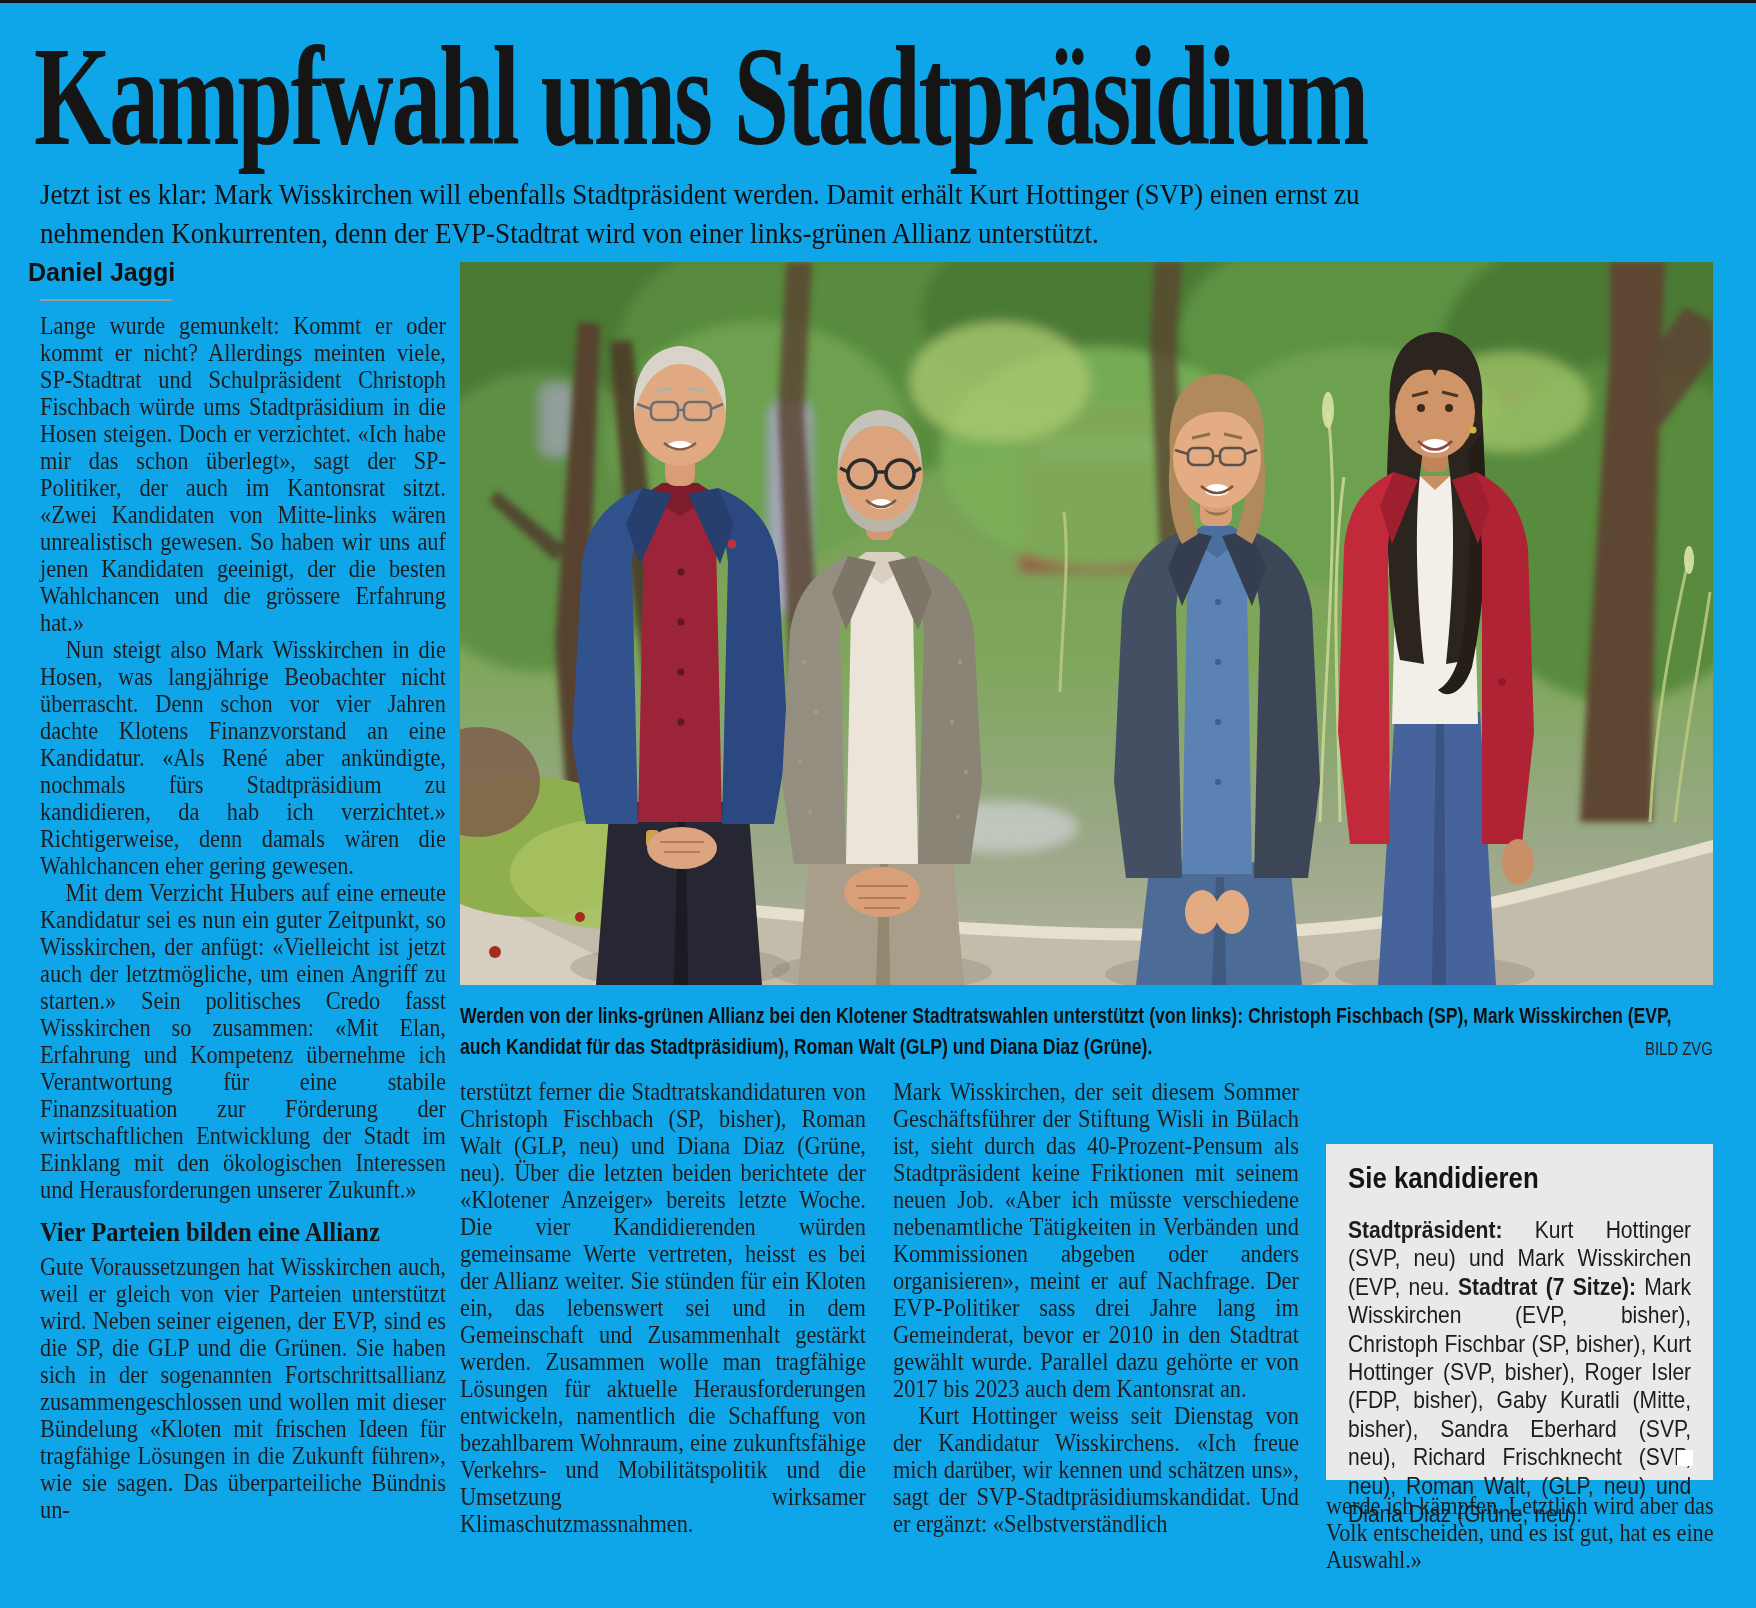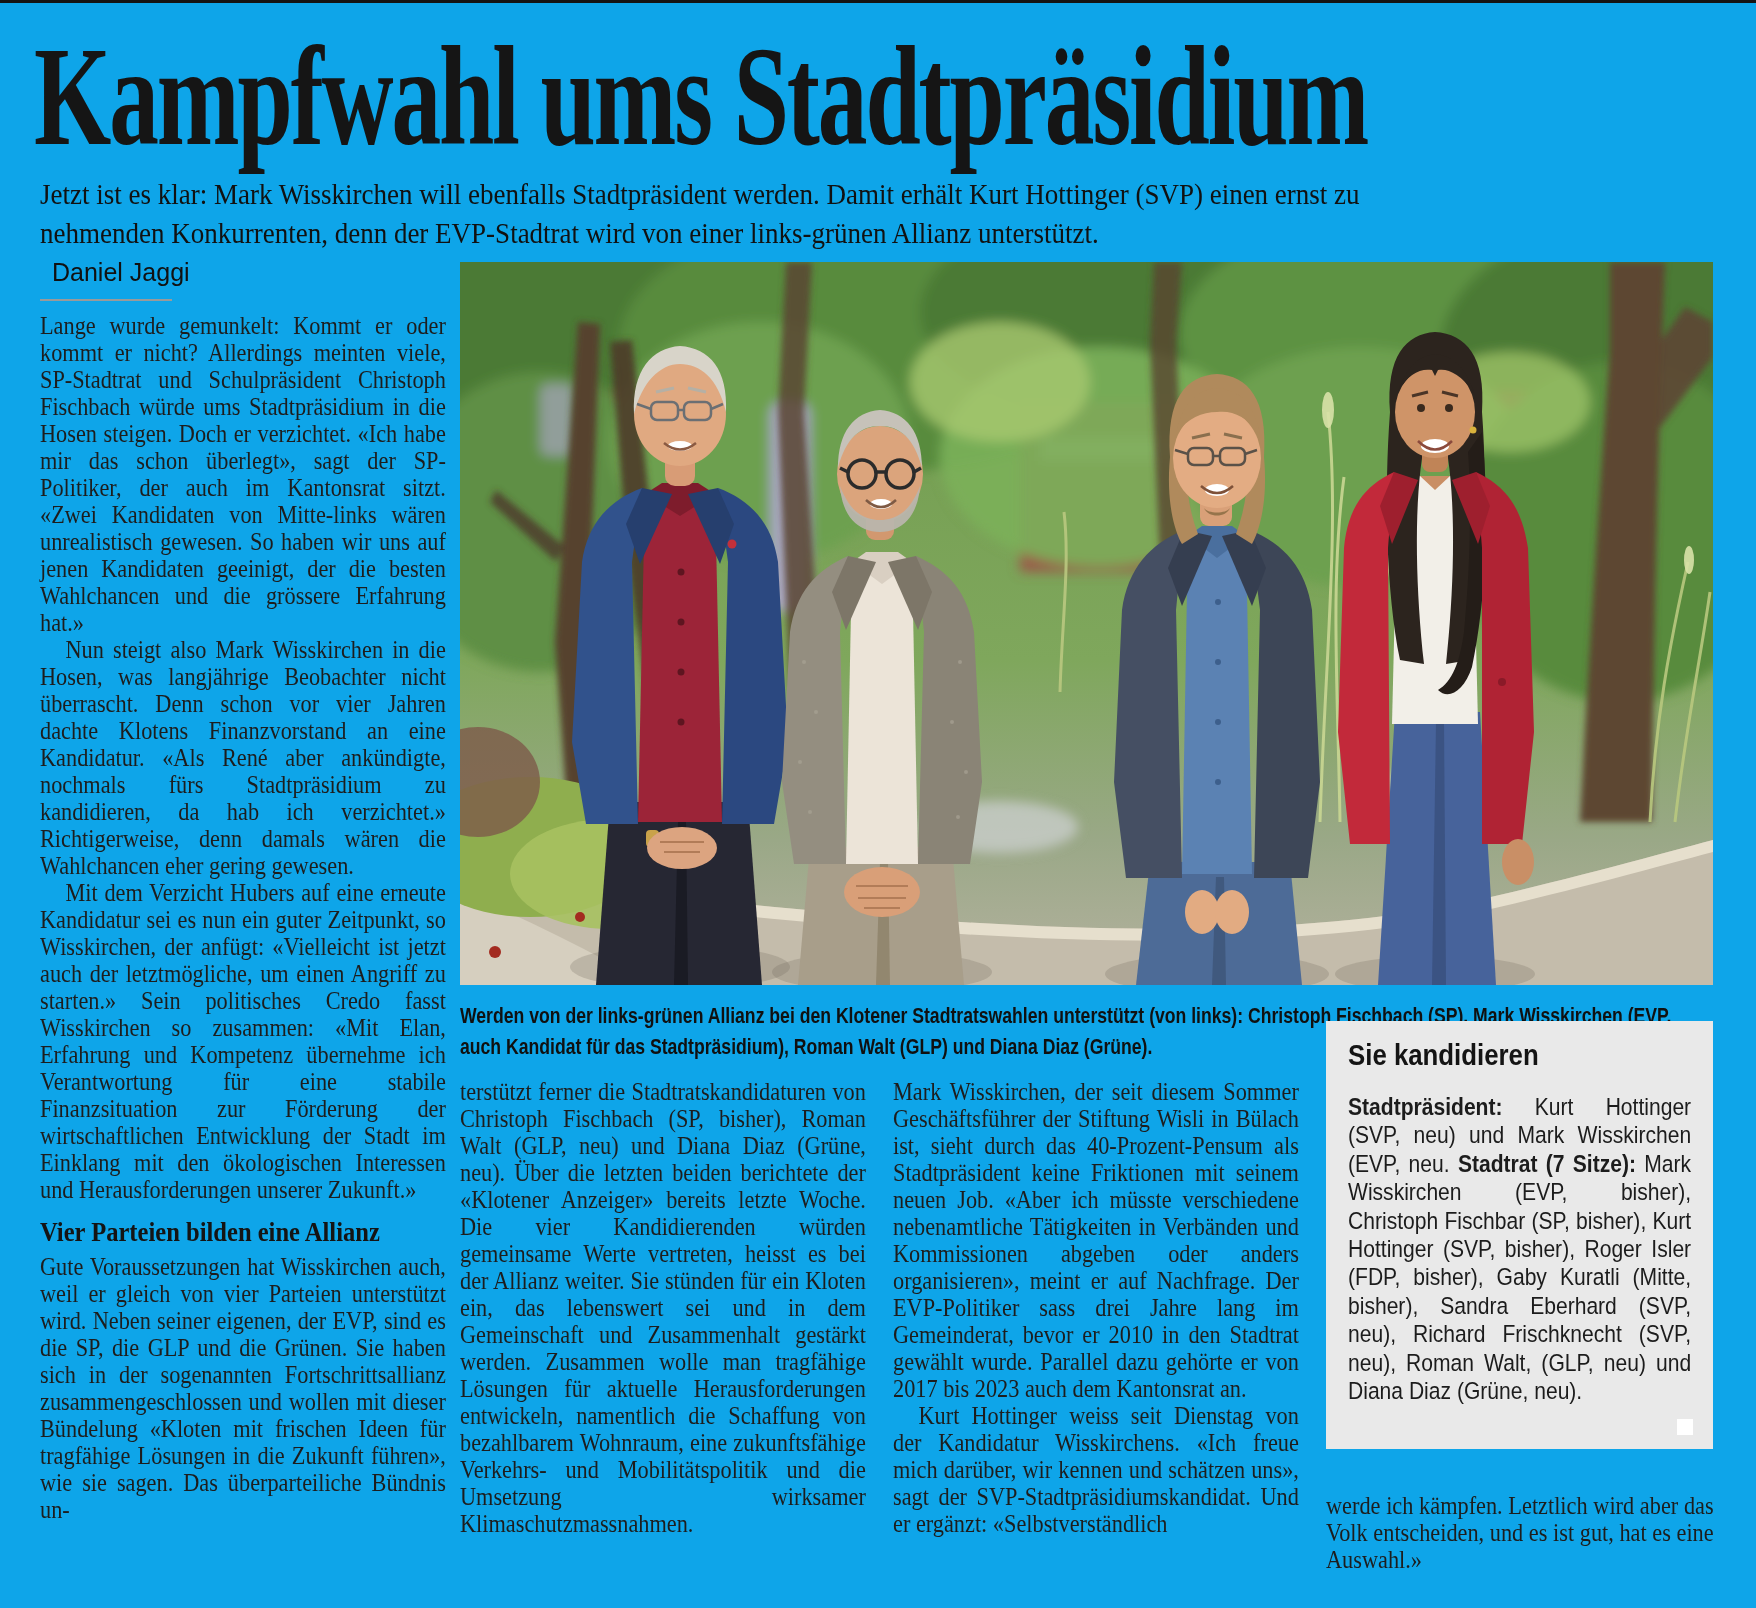--- a/index.html
+++ b/index.html
@@ -7,40 +7,40 @@
         font-family:"Liberation Serif",serif;color:#1f1f1f;}
   .toprule{position:absolute;left:0;top:0;width:1756px;height:3px;background:#141414;}
 
   .headline-wrap{position:absolute;left:34px;top:24px;width:2160px;transform:scaleX(0.70);transform-origin:0 0;}
   .headline{font-family:"Liberation Serif",serif;font-weight:bold;font-size:142px;line-height:1.02;
             letter-spacing:-3px;color:#151515;white-space:nowrap;}
 
   .subtitle-wrap{position:absolute;left:40px;top:174px;width:1560px;transform:scaleX(0.90);transform-origin:0 0;}
   .subtitle{font-family:"Liberation Serif",serif;font-size:30px;line-height:39px;color:#111;}
 
-  .byline{position:absolute;left:52px;top:258px;font-family:"Liberation Sans",sans-serif;
-          font-weight:normal;font-size:25px;color:#111;}
+  .byline{position:absolute;left:28px;top:258px;font-family:"Liberation Sans",sans-serif;
+          font-weight:bold;font-size:25px;color:#111;}
   .byline-rule{position:absolute;left:40px;top:299px;width:132px;height:2px;background:#9a9a9a;}
 
   .colwrap{position:absolute;transform:scaleX(0.91);transform-origin:0 0;}
   .col{font-size:24.5px;line-height:27px;text-align:justify;color:#1d1d1d;}
   .col p{margin:0;text-indent:28px;}
   .col p.noindent{text-indent:0;}
   .subhead{font-family:"Liberation Serif",serif;font-weight:bold;font-size:27px;line-height:30px;
            margin:14px 0 6px;text-align:left;color:#141414;}
 
   .photo{position:absolute;left:460px;top:262px;width:1253px;height:723px;overflow:hidden;background:#6f9150;}
   .photo svg{display:block;}
 
   .caption-wrap{position:absolute;left:460px;top:1000px;width:1600px;transform:scaleX(0.783);transform-origin:0 0;
                 font-family:"Liberation Sans",sans-serif;}
   .caption{position:relative;width:1600px;font-weight:bold;font-size:22.5px;line-height:31px;color:#101010;}
   .credit{position:absolute;right:0;top:33px;font-weight:normal;font-size:19px;color:#222;}
 
-  .infobox{position:absolute;left:1326px;top:1021px;width:387px;height:428px;background:#e9e9e9;}
+  .infobox{position:absolute;left:1326px;top:1144px;width:387px;height:336px;background:#e9e9e9;}
   .infobox-inner{position:absolute;left:22px;top:18px;width:399px;transform:scaleX(0.86);transform-origin:0 0;
                  font-family:"Liberation Sans",sans-serif;color:#1c1c1c;}
   .infobox-title{font-weight:bold;font-size:30px;line-height:32px;margin:0 0 22px 0;color:#141414;}
   .infobox-body{font-size:24.5px;line-height:28.4px;text-align:justify;}
   .infobox-body b{font-weight:bold;}
   .endmark{position:absolute;right:20px;bottom:14px;width:16px;height:16px;background:#ffffff;}
 
   .col4wrap{position:absolute;left:1326px;top:1492px;transform:scaleX(0.91);transform-origin:0 0;}
   .col4{width:426px;}
 </style>

